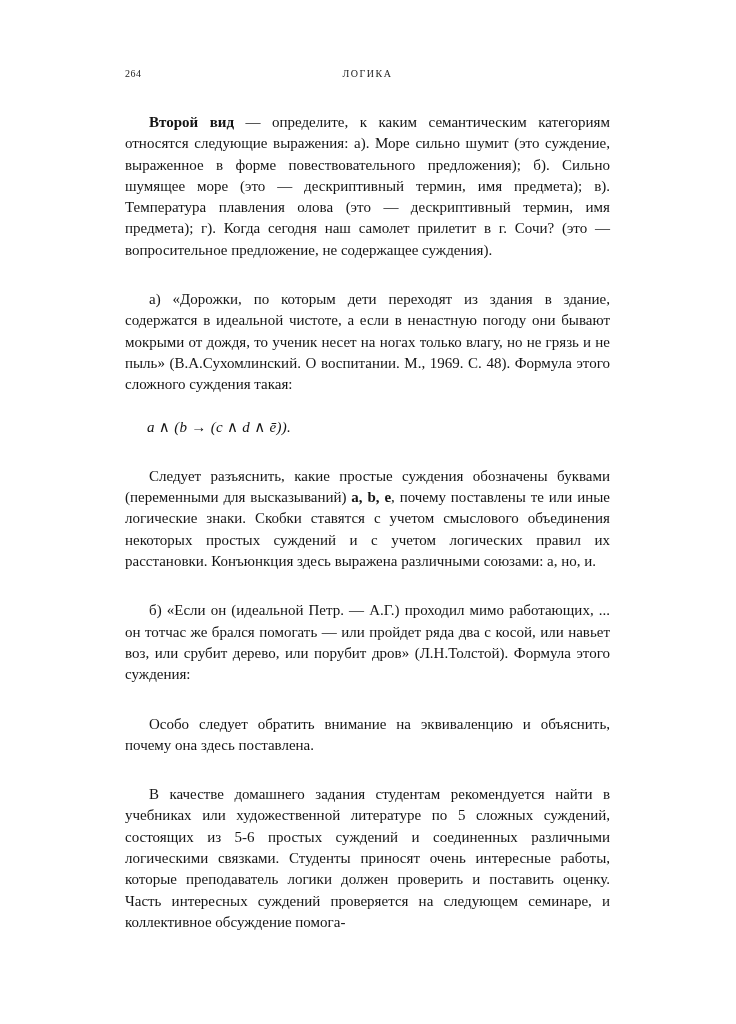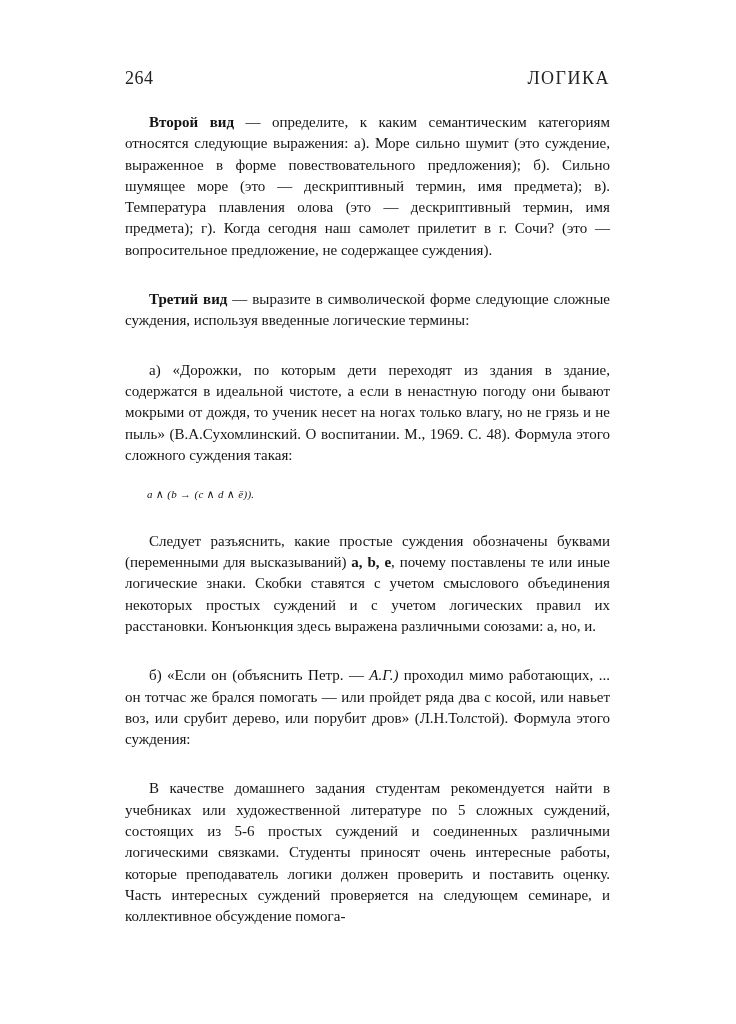--- a/index.html
+++ b/index.html
@@ -12,83 +12,83 @@
     color: #141414;
   }
   .page {
     width: 736px;
     height: 1024px;
     padding: 68px 126px 0 125px;
     background: #ffffff;
   }
   .header {
     position: relative;
-    font-size: 18px;
+    font-size: 10px;
     color: #222;
     margin-bottom: 16px;
     height: 16px;
   }
   .page-num {
     position: absolute;
     left: 0;
     top: 0;
     letter-spacing: 0.5px;
   }
   .running-title {
     position: absolute;
     left: 0;
     right: 0;
     top: 0;
-    text-align: right;
+    text-align: center;
     letter-spacing: 1.5px;
   }
   .text {
     font-size: 15px;
     line-height: 1.42;
     text-align: justify;
   }
   p.para {
     text-indent: 24px;
     margin-top: 28px;
   }
   .lead-bold { font-weight: bold; }
   .vars { font-weight: bold; }
-  .ital { font-style: italic; }
+  .ital { }
   .formula {
     font-style: italic;
     text-align: left;
     text-indent: 0;
     margin: 21px 0 21px 22px;
-    font-size: 11px;
+    font-size: 15px;
     letter-spacing: 0.3px;
   }
 </style>
 </head>
 <body>
 
 <div class="page">
 
   <div class="header">
     <span class="page-num">264</span>
     <span class="running-title">ЛОГИКА</span>
   </div>
 
   <div class="text">
 
     <p class="para"><span class="lead-bold">Второй вид</span><span> — определите, к каким семантическим категориям относятся следующие выражения: а). Море сильно шумит (это суждение, выраженное в форме повествовательного предложения); б). Сильно шумящее море (это — дескриптивный термин, имя предмета); в). Температура плавления олова (это — дескриптивный термин, имя предмета); г). Когда сегодня наш самолет прилетит в г. Сочи? (это — вопросительное предложение, не содержащее суждения).</span></p>
 
-    <p class="para"><span class="lead-bold">Третий вид</span><span> — выразите в символической форме следующие сложные суждения, используя введенные логические термины:</span></p>
 
     <p class="para">а) «Дорожки, по которым дети переходят из здания в здание, содержатся в идеальной чистоте, а если в ненастную погоду они бывают мокрыми от дождя, то ученик несет на ногах только влагу, но не грязь и не пыль» (В.А.Сухомлинский. О воспитании. М., 1969. С. 48). Формула этого сложного суждения такая:</p>
 
     <p class="formula">a ∧ (b → (c ∧ d ∧ ē)).</p>
 
     <p class="para"><span>Следует разъяснить, какие простые суждения обозначены буквами (переменными для высказываний) </span><span class="vars">a, b, e</span><span>, почему поставлены те или иные логические знаки. Скобки ставятся с учетом смыслового объединения некоторых простых суждений и с учетом логических правил их расстановки. Конъюнкция здесь выражена различными союзами: а, но, и.</span></p>
 
-    <p class="para"><span>б) «Если он (объяснить Петр. — </span><span class="ital">А.Г.)</span><span> проходил мимо работающих, ... он тотчас же брался помогать — или пройдет ряда два с косой, или навьет воз, или срубит дерево, или порубит дров» (Л.Н.Толстой). Формула этого суждения:</span></p>
+    <p class="para"><span>б) «Если он (идеальной Петр. — </span><span class="ital">А.Г.)</span><span> проходил мимо работающих, ... он тотчас же брался помогать — или пройдет ряда два с косой, или навьет воз, или срубит дерево, или порубит дров» (Л.Н.Толстой). Формула этого суждения:</span></p>
 
 
+    <p class="para">Особо следует обратить внимание на эквиваленцию и объяснить, почему она здесь поставлена.</p>
 
     <p class="para">В качестве домашнего задания студентам рекомендуется найти в учебниках или художественной литературе по 5 сложных суждений, состоящих из 5-6 простых суждений и соединенных различными логическими связками. Студенты приносят очень интересные работы, которые преподаватель логики должен проверить и поставить оценку. Часть интересных суждений проверяется на следующем семинаре, и коллективное обсуждение помога-</p>
 
   </div>
 
 </div>
 
 </body></html>

